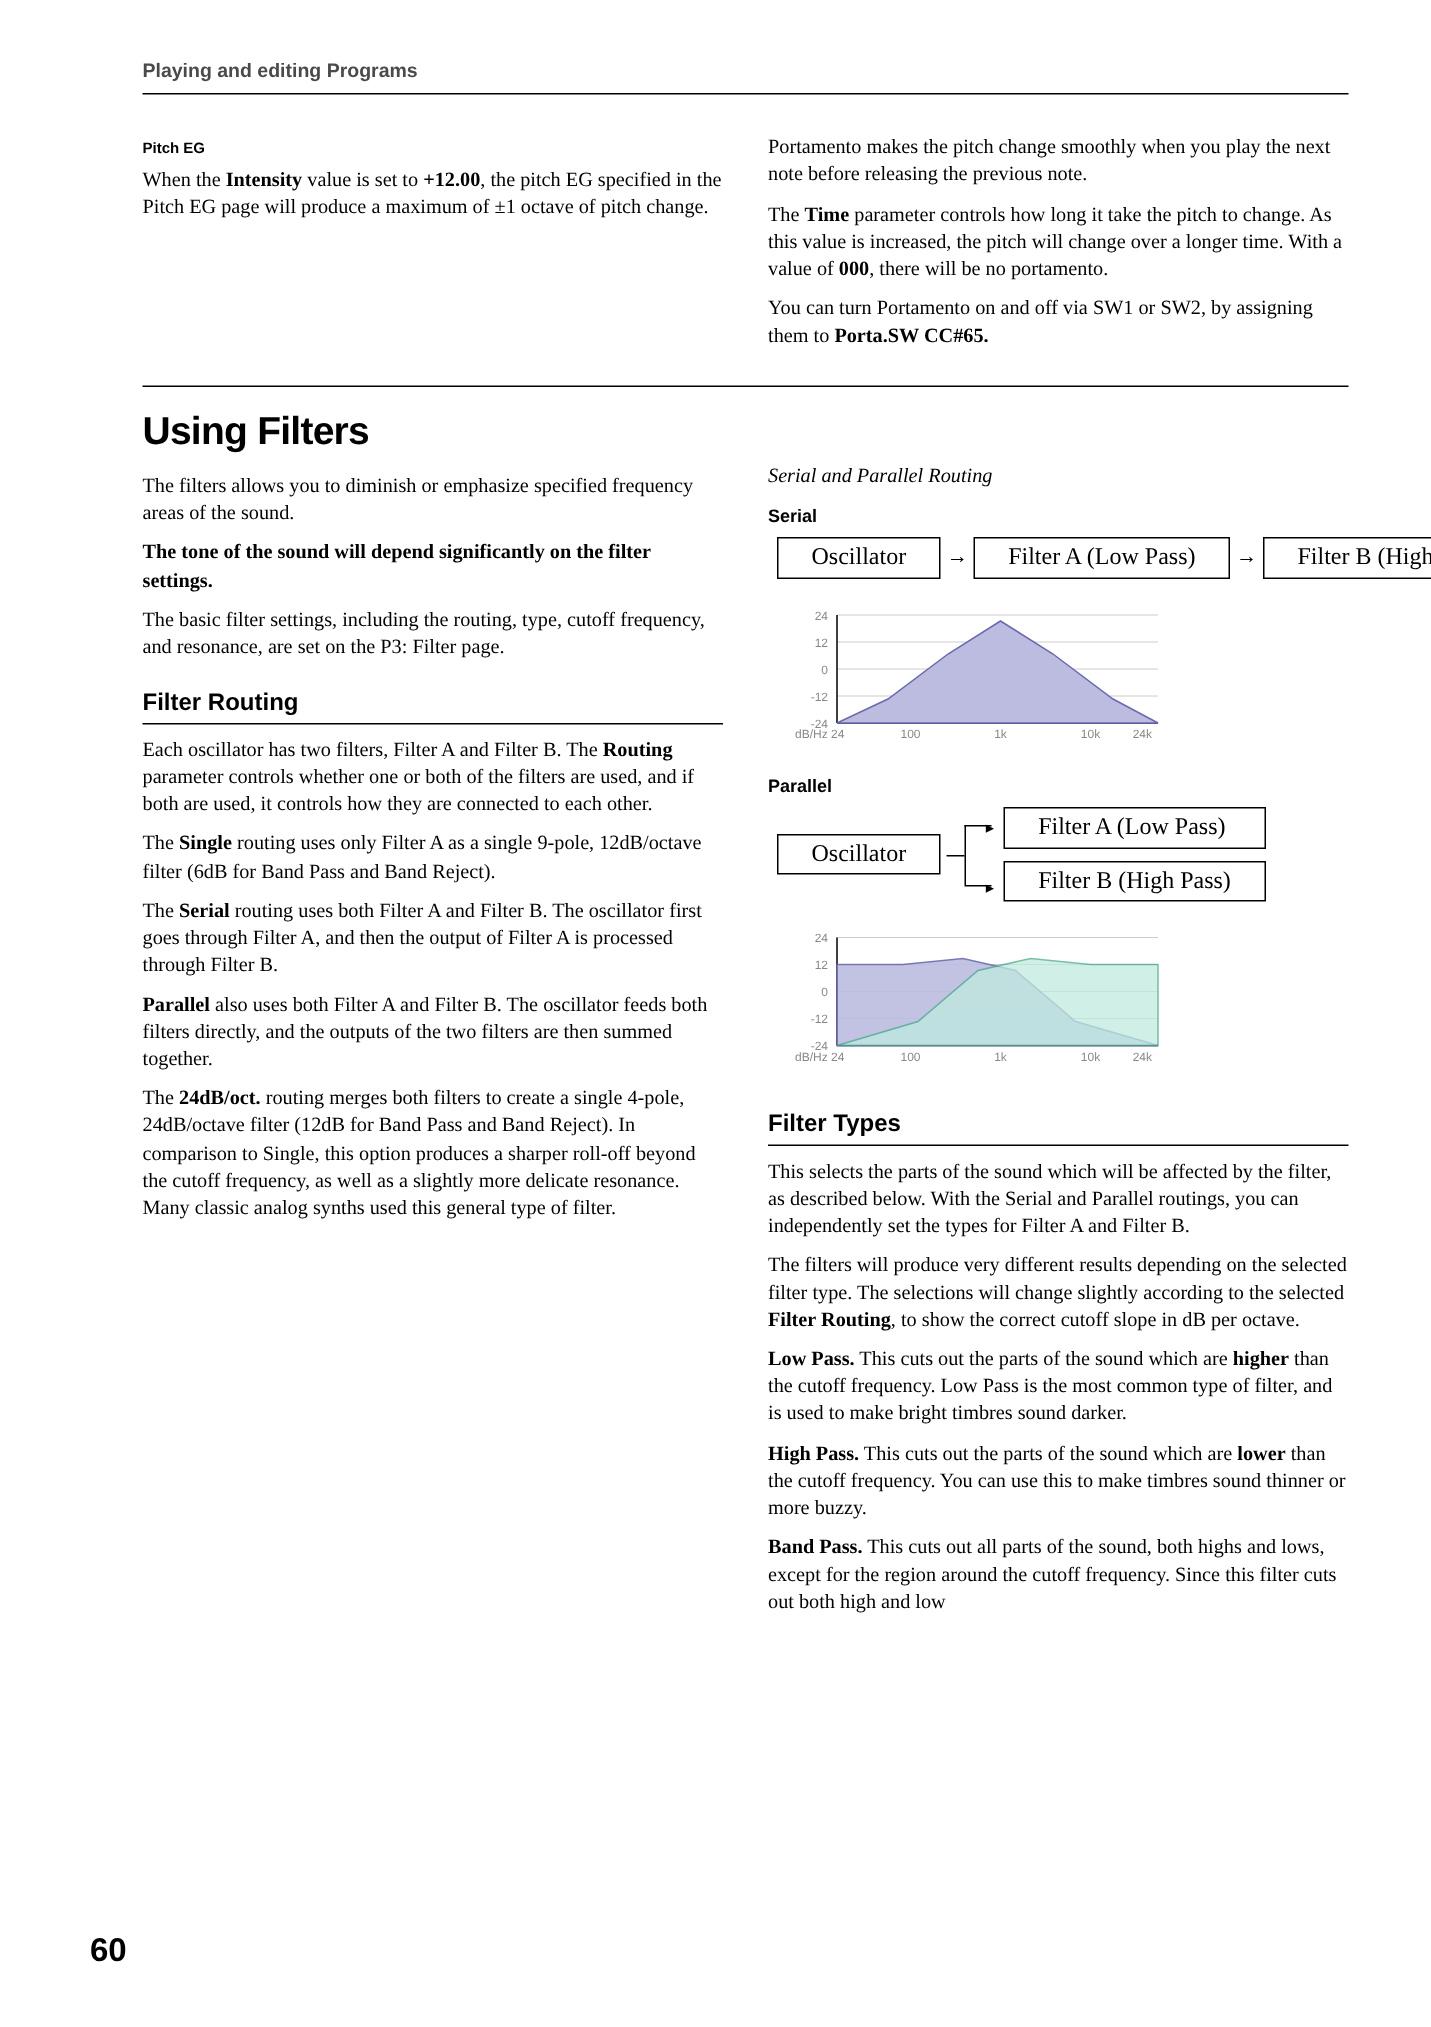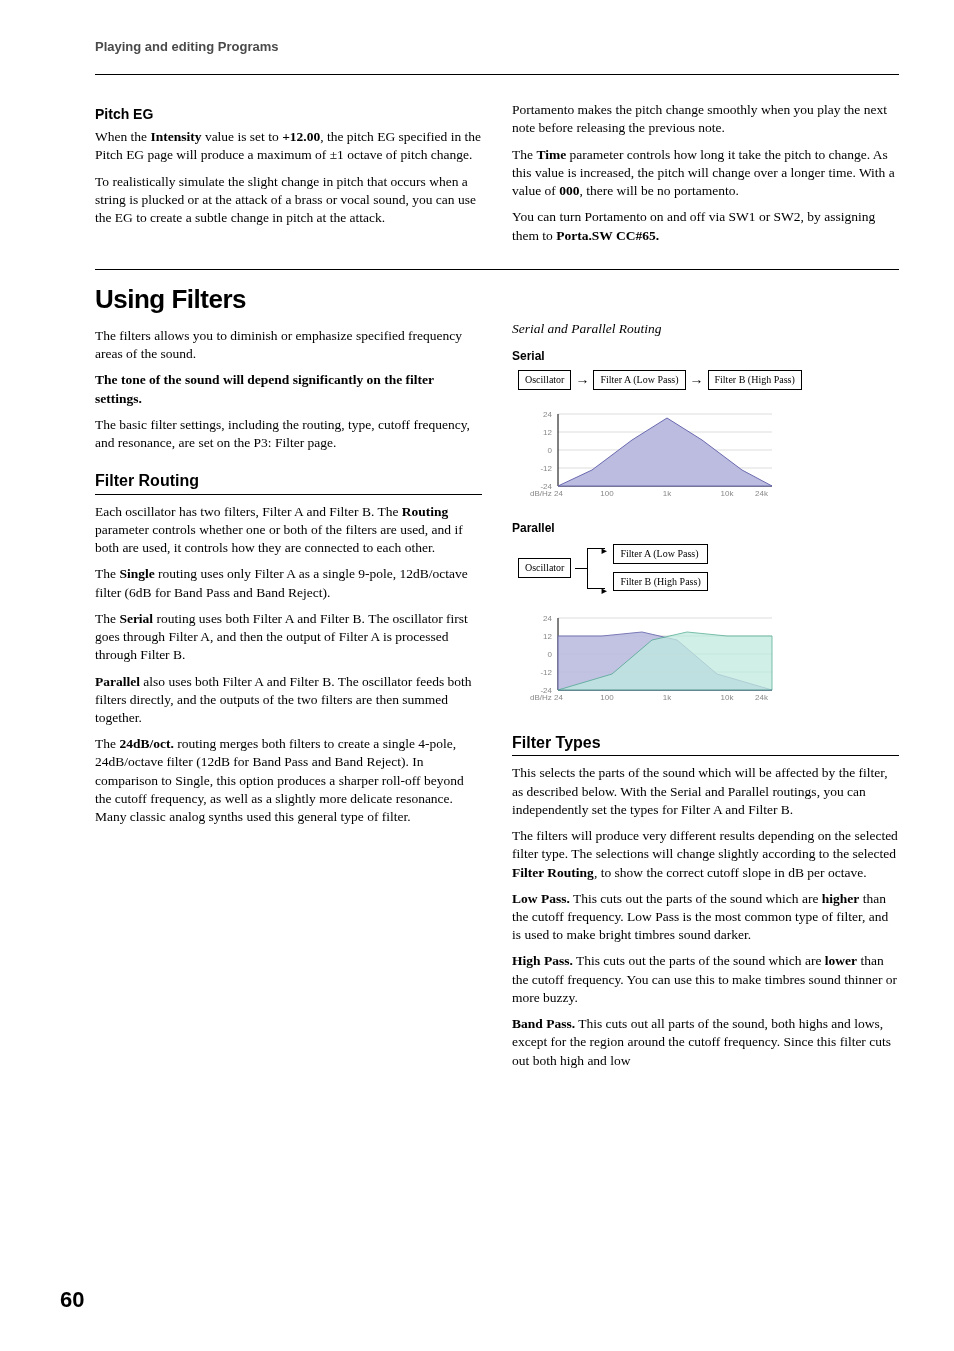--- a/index.html
+++ b/index.html
@@ -9,21 +9,21 @@
     line-height: 1.35;
     color: #000;
     background: #fff;
     width: 954px;
     height: 1351px;
     padding: 38px 55px 30px 95px;
     position: relative;
   }
   .header-line {
     border-bottom: 1px solid #000;
-    padding-bottom: 18px;
+    padding-bottom: 6px;
     margin-bottom: 26px;
   }
   .header-title {
     font-family: "Trebuchet MS", "Lucida Sans", Arial, sans-serif;
     font-size: 13px;
     font-weight: 600;
     color: #4a4a4a;
   }
   .columns {
     display: flex;
@@ -44,21 +44,21 @@
     font-family: "Trebuchet MS", "Lucida Sans", Arial, sans-serif;
     font-size: 16px;
     font-weight: 600;
     border-bottom: 1px solid #000;
     padding-bottom: 2px;
     margin-top: 18px;
     margin-bottom: 8px;
   }
   h3.mini-heading {
     font-family: "Trebuchet MS", "Lucida Sans", Arial, sans-serif;
-    font-size: 14px;
+    font-size: 10px;
     font-weight: 600;
     margin-top: 4px;
     margin-bottom: 4px;
   }
   p { margin: 0 0 8px 0; }
   .bold { font-weight: bold; }
   .italic { font-style: italic; }
   .top-divider {
     border-top: 1.5px solid #000;
     margin: 16px 0 12px 0;
@@ -76,22 +76,22 @@
   .diagram-label {
     font-family: "Trebuchet MS", Arial, sans-serif;
     font-size: 12px;
     font-weight: 700;
     margin-top: 10px;
     margin-bottom: 6px;
   }
   .flow { display: flex; align-items: center; gap: 4px; margin-bottom: 10px; margin-left: 6px;}
   .flow-box {
     border: 1px solid #000;
-    padding: 2px 6px;
-    font-size: 10px;
+    padding: 2px 22px;
+    font-size: 16px;
     background: #fff;
     white-space: nowrap;
   }
   .arrow {
     font-size: 14px;
     line-height: 1;
   }
   .parallel-wrap { display:flex; align-items:center; gap:4px; margin-bottom:10px; margin-left:6px;}
   .parallel-right { display:flex; flex-direction:column; gap:8px; }
   .parallel-lines {
@@ -124,21 +124,20 @@
 <div class="header-line">
   <span class="header-title">Playing and editing Programs</span>
 </div>
 
 <div class="columns">
   <div class="col">
     <h3 class="mini-heading">Pitch EG</h3>
     <p>
       <span>When the </span><span class="bold">Intensity</span><span> value is set to </span><span class="bold">+12.00</span><span>, the pitch EG specified in the Pitch EG page will produce a maximum of ±1 octave of pitch change.</span>
     </p>
-    <p>To realistically simulate the slight change in pitch that occurs when a string is plucked or at the attack of a brass or vocal sound, you can use the EG to create a subtle change in pitch at the attack.</p>
   </div>
   <div class="col">
     <p>Portamento makes the pitch change smoothly when you play the next note before releasing the previous note.</p>
     <p>
       <span>The </span><span class="bold">Time</span><span> parameter controls how long it take the pitch to change. As this value is increased, the pitch will change over a longer time. With a value of </span><span class="bold">000</span><span>, there will be no portamento.</span>
     </p>
     <p>
       <span>You can turn Portamento on and off via SW1 or SW2, by assigning them to </span><span class="bold">Porta.SW CC#65.</span>
     </p>
   </div>

